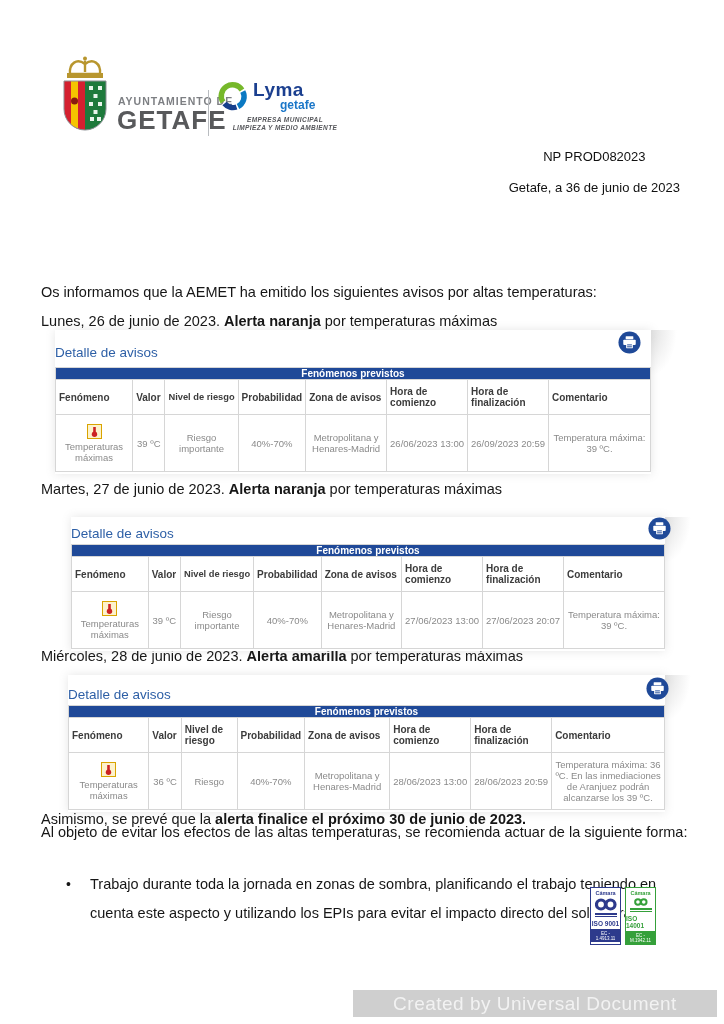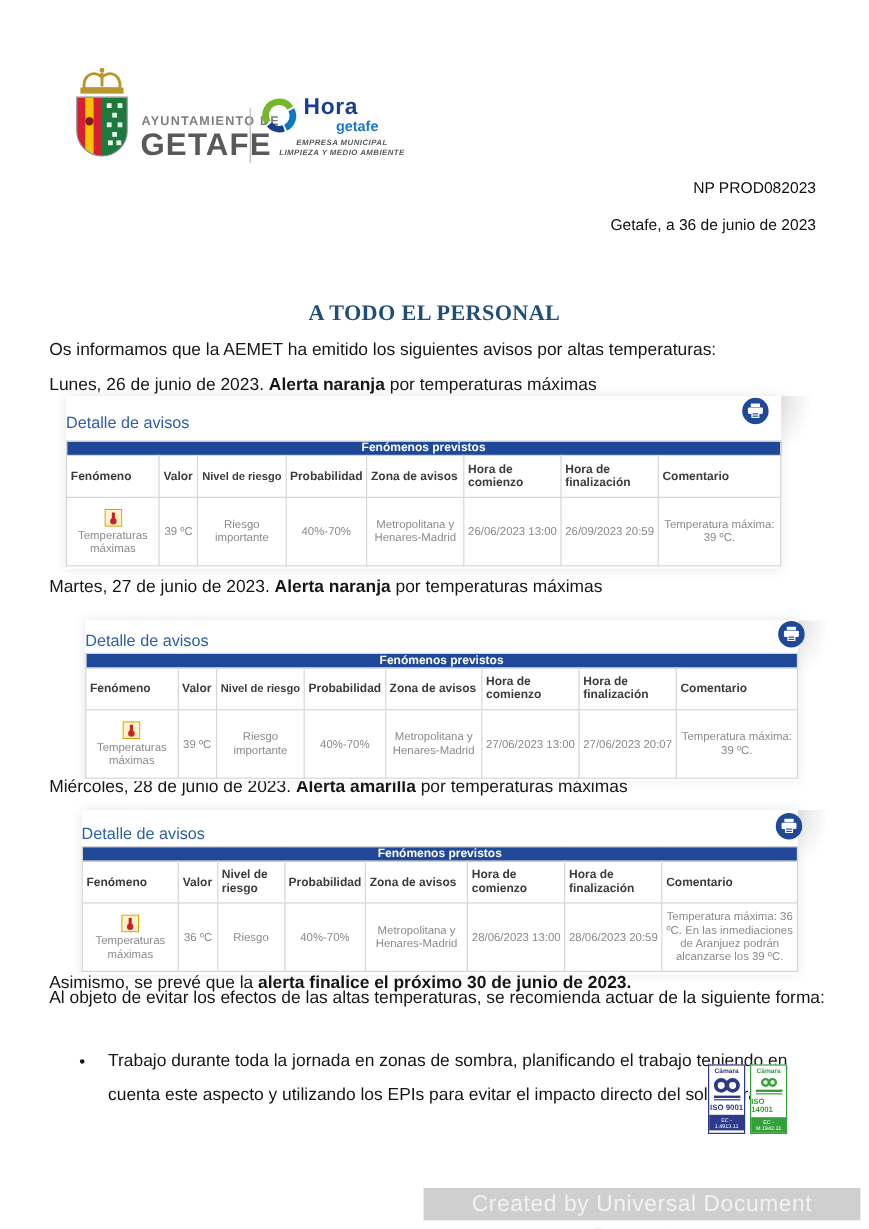--- a/index.html
+++ b/index.html
@@ -13,21 +13,21 @@
   .org-big{position:absolute;left:57px;top:50px;font-size:26px;font-weight:bold;letter-spacing:1px;color:#58595b;}
   .lh-divider{position:absolute;left:148px;top:35px;width:1px;height:46px;background:#b9bcc0;}
   .lyma{position:absolute;left:157px;top:24px;width:140px;}
   .lyma-circle{position:absolute;left:0;top:2px;}
   .lyma-word{position:absolute;left:36px;top:0;font-size:19px;font-weight:bold;color:#1b3f8f;letter-spacing:0.5px;}
   .lyma-city{position:absolute;left:63px;top:19px;font-size:12px;font-weight:bold;color:#1b77c8;}
   .lyma-tag{position:absolute;left:8px;width:120px;text-align:center;font-size:6.5px;color:#55565a;font-style:italic;letter-spacing:0.4px;font-weight:bold;}
   .tag1{top:37px;} .tag2{top:45px;}
 
   
-  .meta{position:absolute;right:44px;top:141px;text-align:right;font-size:13px;line-height:31px;color:#111;}
+  .meta{position:absolute;right:44px;top:141px;text-align:center;font-size:13px;line-height:31px;color:#111;}
 
   
   .doc-title{position:absolute;left:0;top:252px;width:100%;margin:0;text-align:center;
              font-family:"Liberation Serif",serif;font-size:18.5px;font-weight:bold;color:#1f4e79;letter-spacing:0.3px;}
   .para{position:absolute;left:41px;margin:0;font-size:14.5px;color:#161616;}
   .intro{top:284px;}
   .day1{top:313px;} .day2{top:481px;} .day3{top:648px;}
   .closing1{top:811px;} .closing2{top:824px;}
   .bullet-row{position:absolute;left:66px;top:870px;width:630px;display:flex;font-size:14.5px;line-height:29px;color:#161616;}
   .bullet-dot{width:24px;flex:none;font-size:14px;}
@@ -116,33 +116,32 @@
     </svg>
     <div class="org-small">AYUNTAMIENTO DE</div>
     <div class="org-big">GETAFE</div>
     <div class="lh-divider"></div>
     <div class="lyma">
       <svg class="lyma-circle" width="32" height="32" viewBox="0 0 32 32">
         <path d="M6 21 A11 11 0 1 1 25 9" fill="none" stroke="#76b82a" stroke-width="5.5"></path>
         <path d="M25.8 10.5 A11 11 0 0 1 21 25.5" fill="none" stroke="#0b79c2" stroke-width="5.5"></path>
         <path d="M19.5 26 A11 11 0 0 1 7.5 22.6" fill="none" stroke="#173f8c" stroke-width="5.5"></path>
       </svg>
-      <div class="lyma-word">Hora</div>
+      <div class="lyma-word">Lyma</div>
       <div class="lyma-city">getafe</div>
       <div class="lyma-tag tag1">EMPRESA MUNICIPAL</div>
       <div class="lyma-tag tag2">LIMPIEZA Y MEDIO AMBIENTE</div>
     </div>
   </div>
 
   <div class="meta">
     <div>NP PROD082023</div>
     <div>Getafe, a 36 de junio de 2023</div>
   </div>
 
-  <h1 class="doc-title">A TODO EL PERSONAL</h1>
 
   <p class="para intro">Os informamos que la AEMET ha emitido los siguientes avisos por altas temperaturas:</p>
 
   <p class="para day1"><span>Lunes, 26 de junio de 2023. </span><b>Alerta naranja</b><span> por temperaturas máximas</span></p>
   <p class="para day2"><span>Martes, 27 de junio de 2023. </span><b>Alerta naranja</b><span> por temperaturas máximas</span></p>
   <p class="para day3"><span>Miércoles, 28 de junio de 2023. </span><b>Alerta amarilla</b><span> por temperaturas máximas</span></p>
 
   <div class="aviso aviso1">
     <div class="ghost"></div>
     <button class="print-btn">

